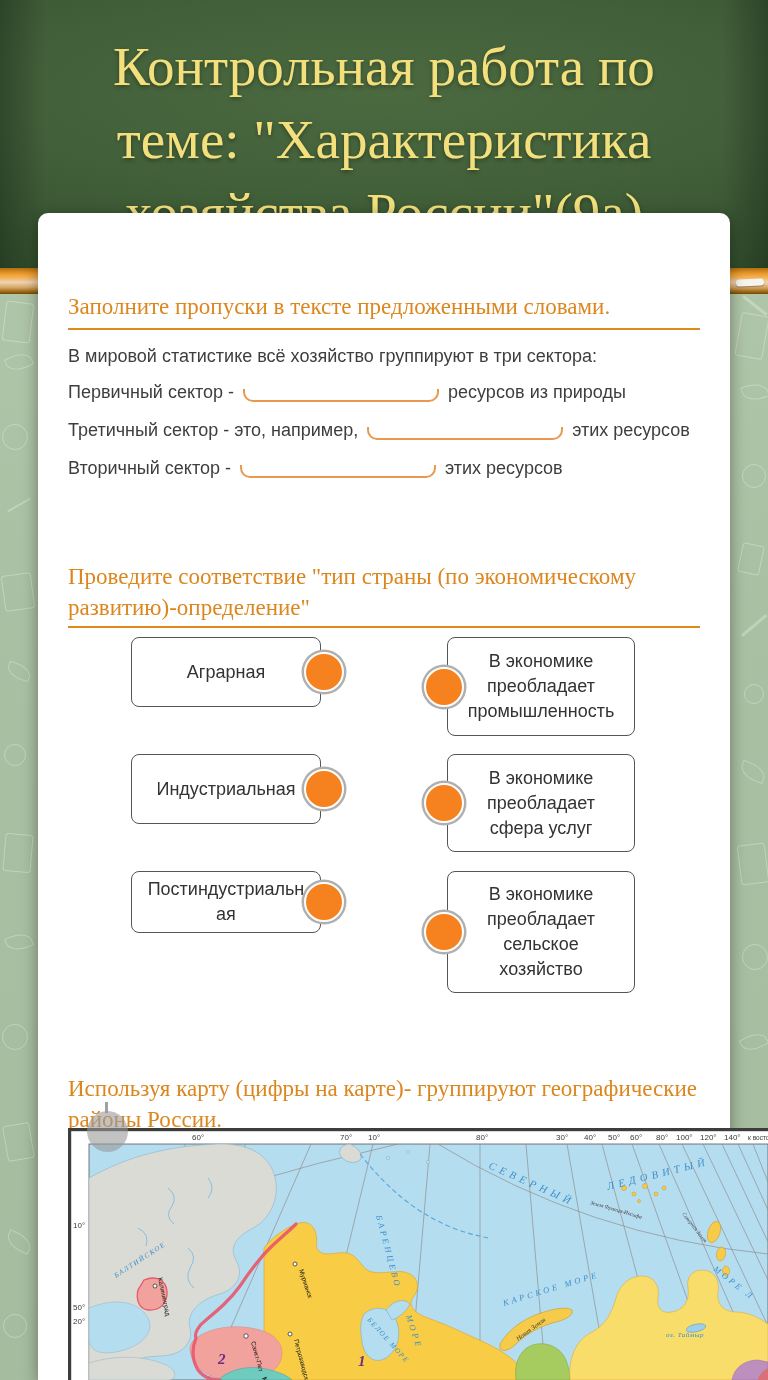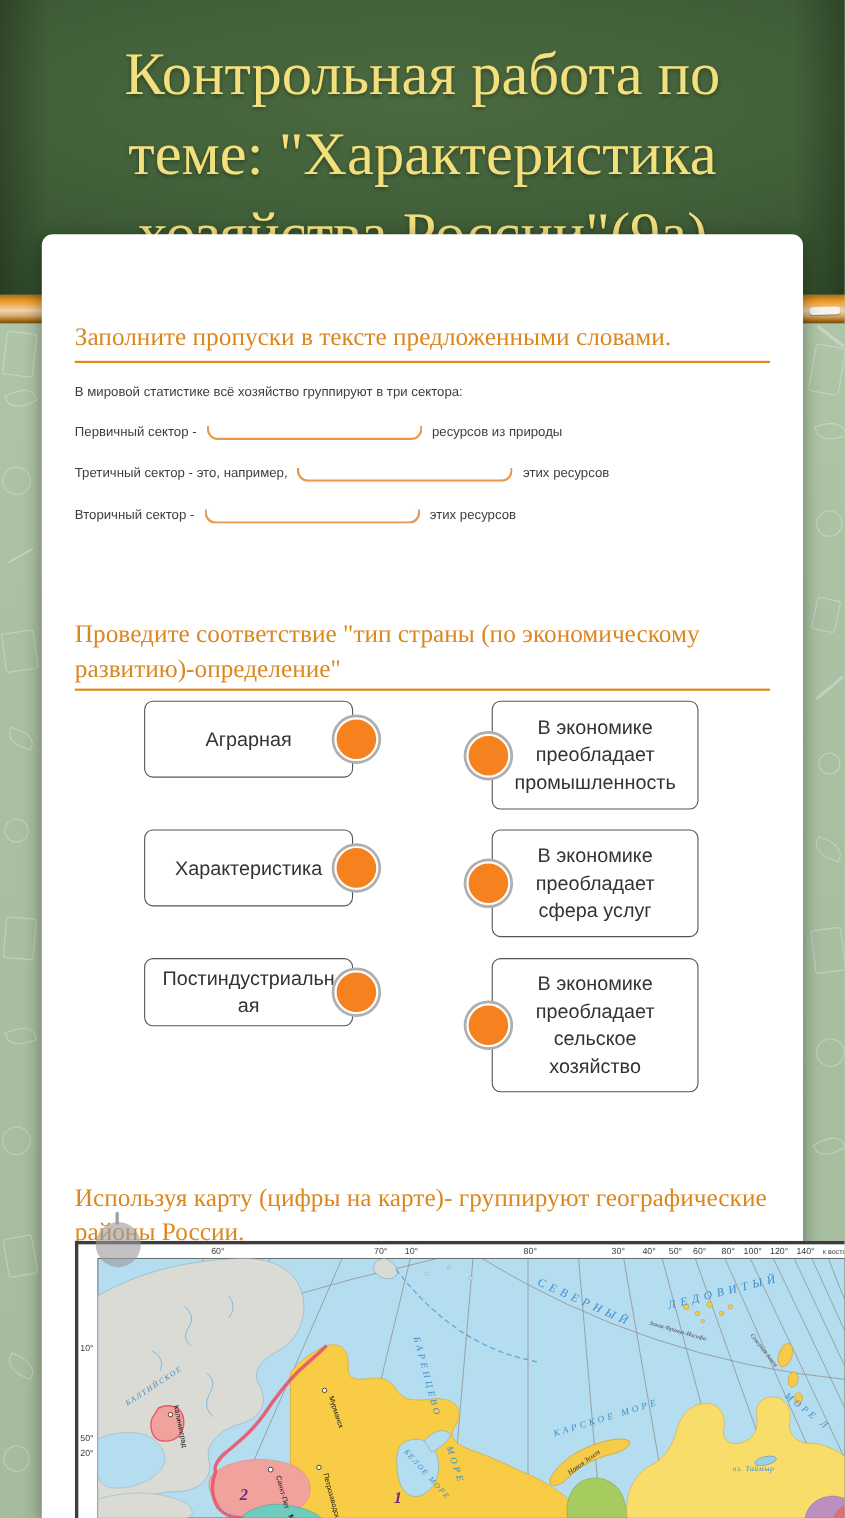--- a/index.html
+++ b/index.html
@@ -35,21 +35,21 @@
 
   
   .card { position:absolute; left:38px; top:213px; width:692px; height:1167px; z-index:2;
     background:#fff; border-radius:10px 10px 0 0; box-shadow:0 4px 16px rgba(0,0,0,.38); }
 
   .h-sec { position:absolute; left:30px; right:30px;
     font-family:"Liberation Serif",serif; font-weight:400; font-size:23px; line-height:31px; color:#DC861E; }
   .rule { position:absolute; left:30px; right:30px; height:0; border-top:2px solid #DF8A1E; }
 
   
-  .fill { position:absolute; left:30px; top:130px; width:632px; font-size:12px; color:#3E3E3E; }
+  .fill { position:absolute; left:30px; top:130px; width:632px; font-size:18px; color:#3E3E3E; }
   .fill .intro { line-height:26px; margin-bottom:4px; }
   .fill .frow { line-height:38px; }
   .blank { display:inline-block; width:196px; height:13px; vertical-align:-4px; margin:0 9px 0 9px;
     border-bottom:2px solid #E9994F; border-left:2px solid #E9994F; border-right:2px solid #E9994F;
     border-radius:0 0 10px 10px; }
 
   
   .mbox { position:absolute; background:#fff; border:1px solid #555; border-radius:8px;
     display:flex; align-items:center; justify-content:center; text-align:center;
     color:#333; font-size:18px; line-height:25px; overflow-wrap:break-word; word-break:break-word; }
@@ -144,21 +144,21 @@
     <div class="mbox mbox-l" style="top:424px;height:70px;">
       <span>Аграрная</span>
       <span class="dot dot-r"></span>
     </div>
     <div class="mbox mbox-r" style="top:424px;height:99px;">
       <span>В экономике преобладает промышленность</span>
       <span class="dot dot-l"></span>
     </div>
 
     <div class="mbox mbox-l" style="top:541px;height:70px;">
-      <span>Характеристика</span>
+      <span>Индустриальная</span>
       <span class="dot dot-r"></span>
     </div>
     <div class="mbox mbox-r" style="top:541px;height:98px;">
       <span>В экономике преобладает сфера услуг</span>
       <span class="dot dot-l"></span>
     </div>
 
     <div class="mbox mbox-l" style="top:658px;height:62px;">
       <span>Постиндустриальная</span>
       <span class="dot dot-r"></span>

